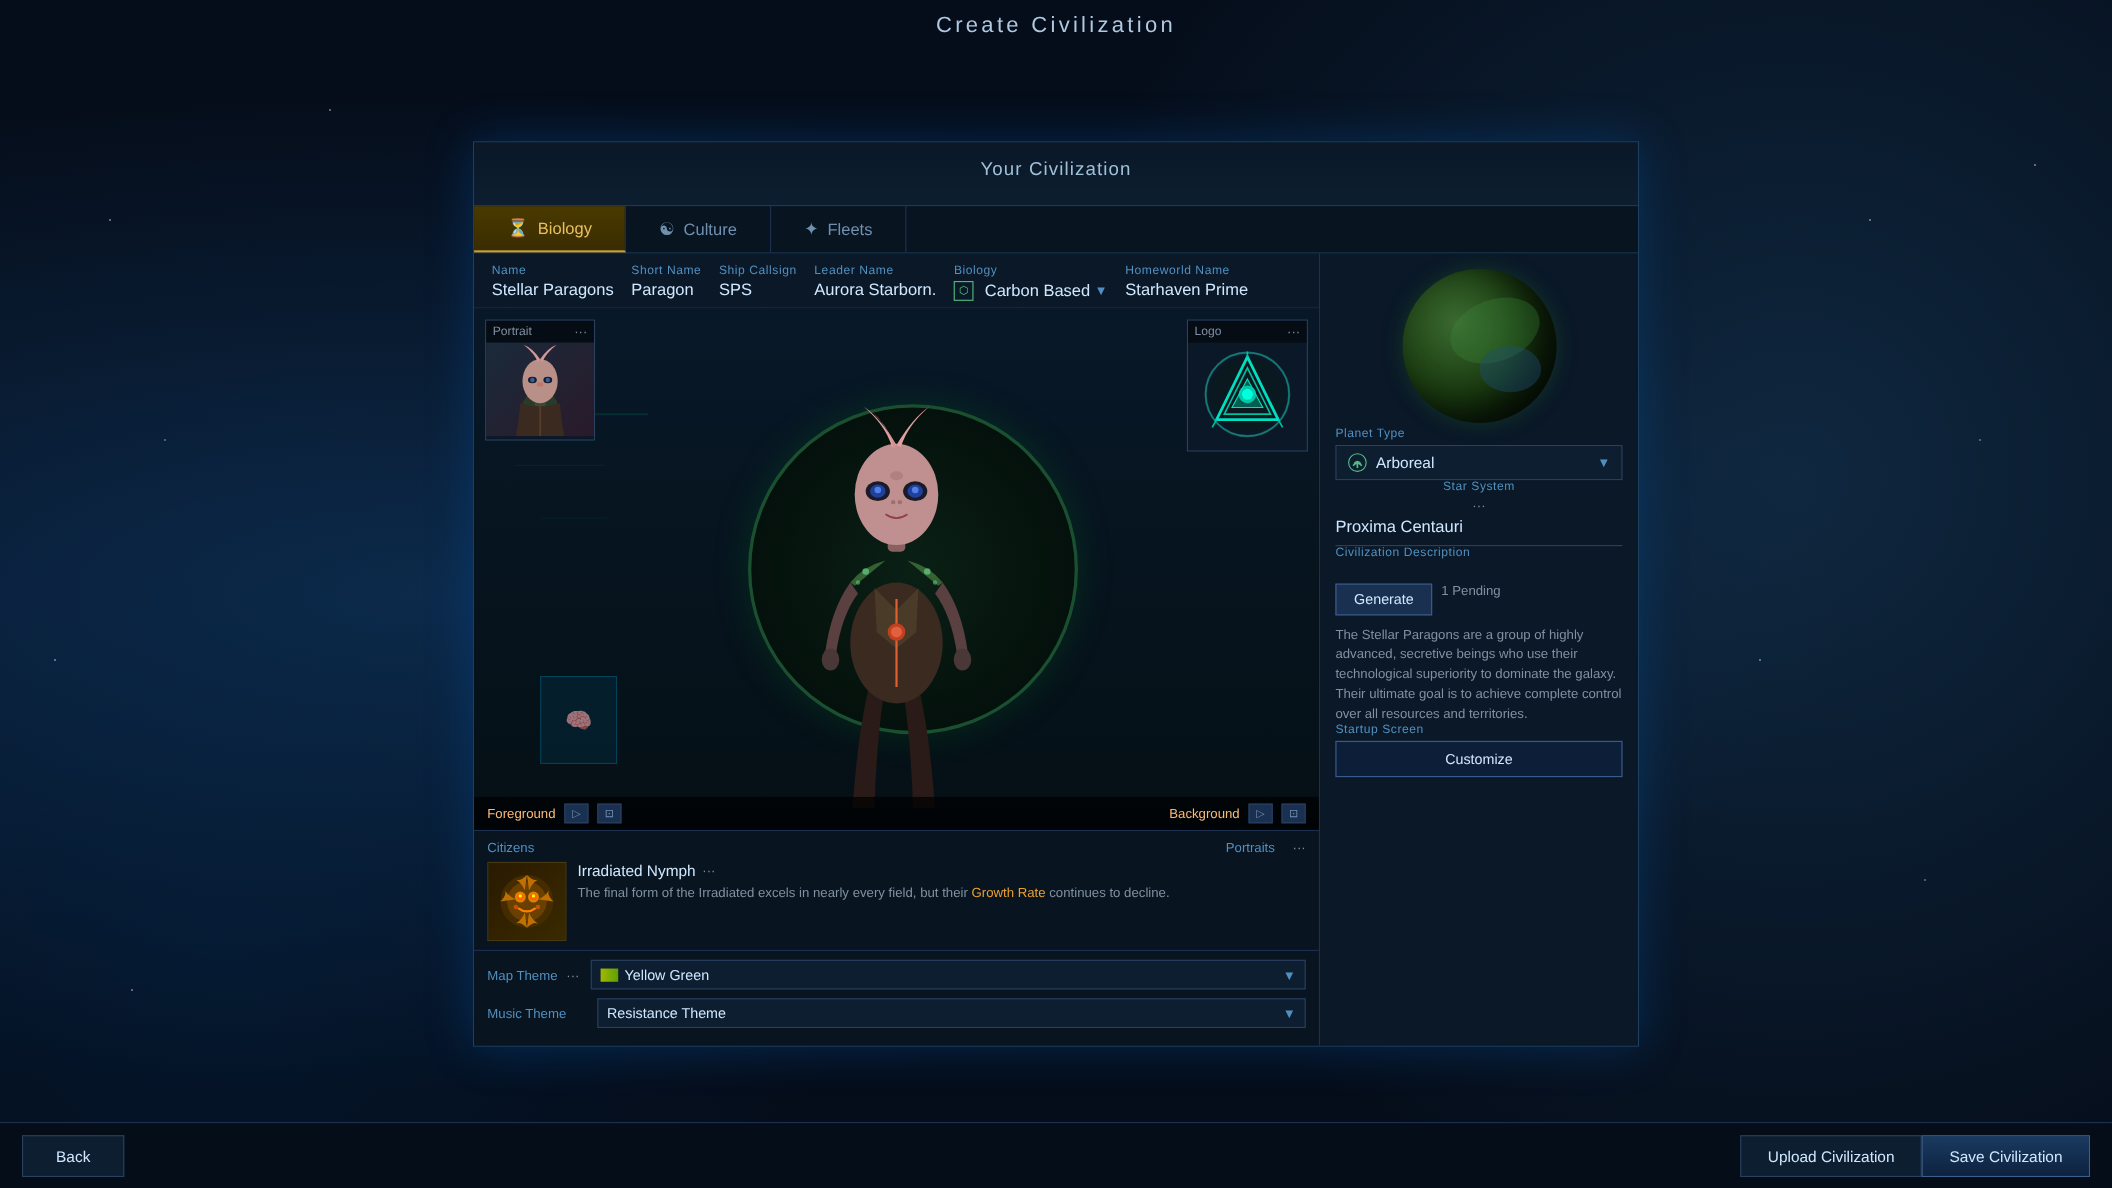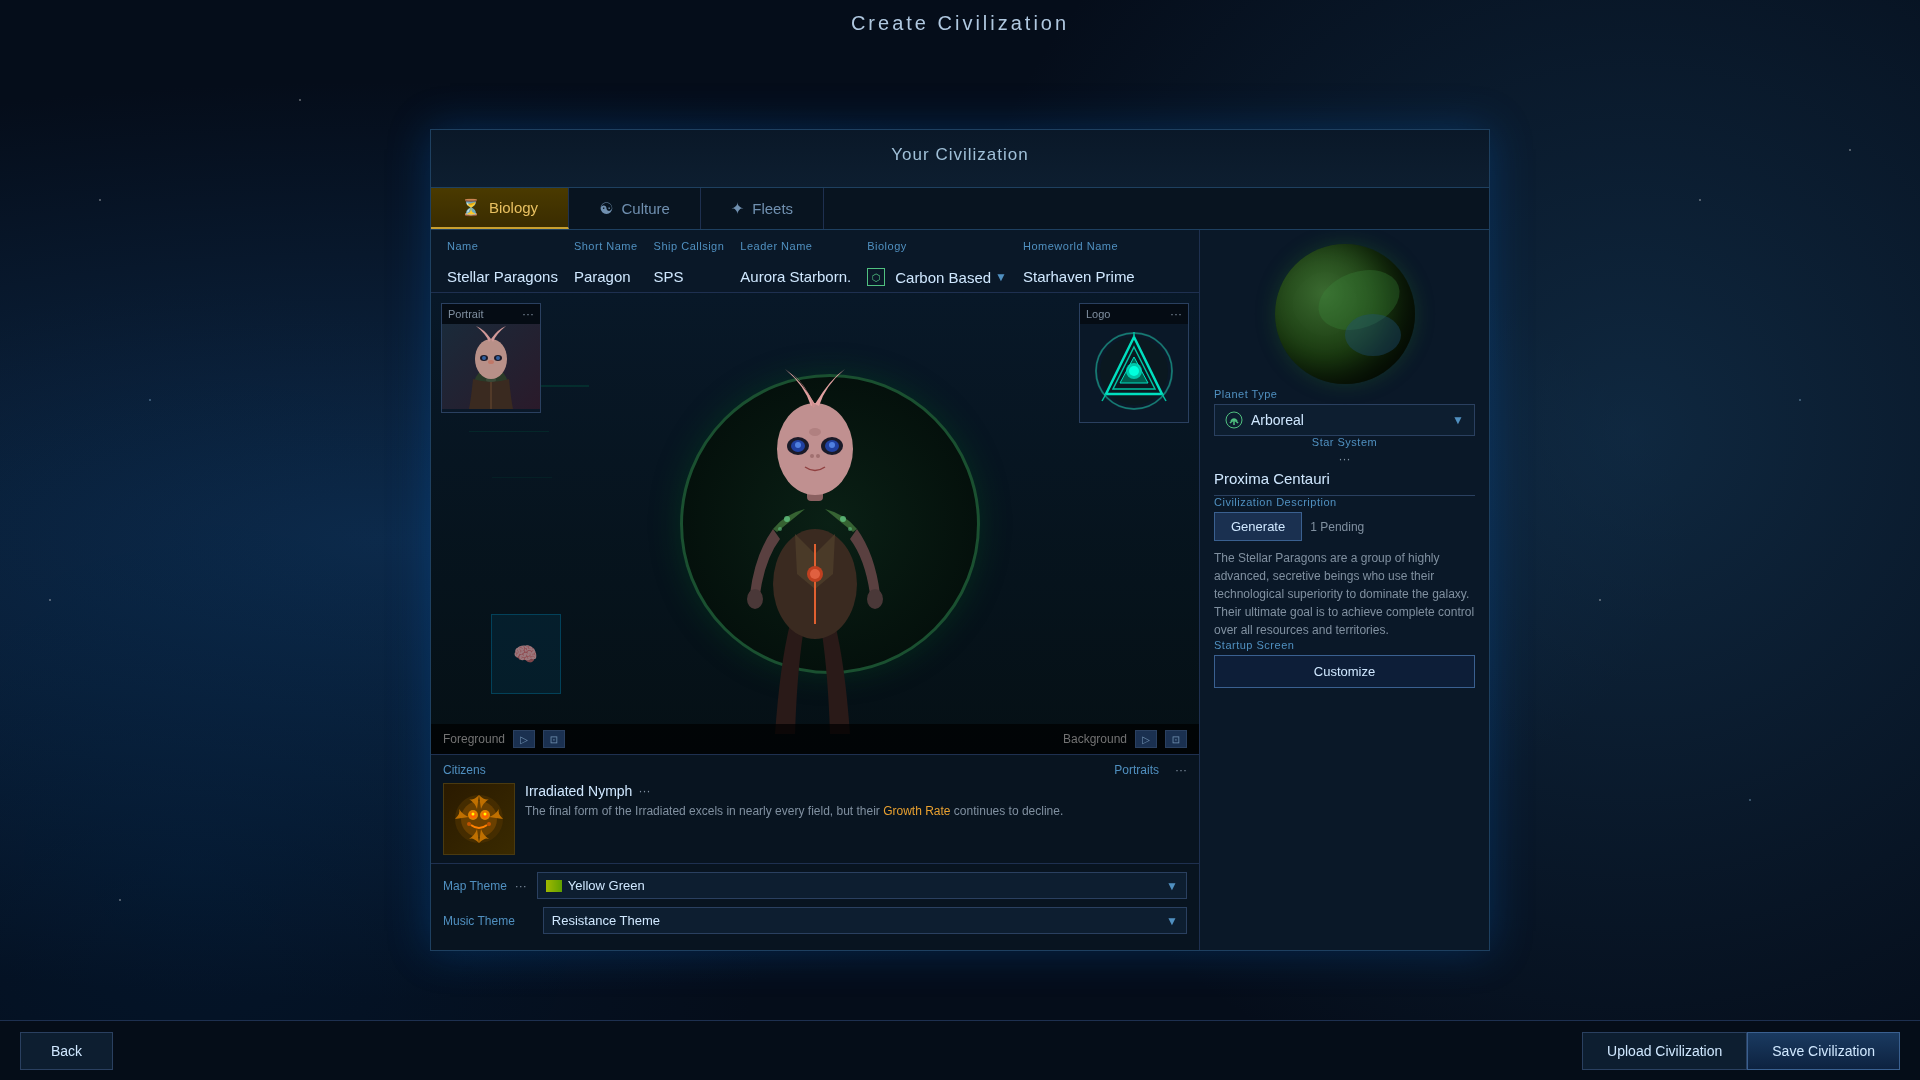--- a/index.html
+++ b/index.html
@@ -111,21 +111,21 @@
     .fields-row {
       display: flex;
       padding: 10px 16px 6px;
       gap: 16px;
       border-bottom: 1px solid #1e3050;
       background: #0a1828;
     }
     .field-group {
       display: flex;
       flex-direction: column;
-      gap: 16px;
+      gap: 3px;
     }
     .field-label {
       color: #5090c0;
       font-size: 11px;
       letter-spacing: 0.5px;
     }
     .field-value {
       color: #d0e8ff;
       font-size: 15px;
     }
@@ -233,21 +233,21 @@
       left: 0;
       right: 0;
       padding: 6px 12px;
       display: flex;
       align-items: center;
       gap: 8px;
       background: rgba(0,0,0,0.7);
       z-index: 3;
     }
     .fg-bg-label {
-      color: #737373;
+      color: #fdba74;
       font-size: 12px;
     }
     .fg-bg-icon {
       width: 22px;
       height: 18px;
       background: #1a3050;
       border: 1px solid #2a4060;
       display: flex;
       align-items: center;
       justify-content: center;
@@ -419,20 +419,21 @@
       gap: 8px;
       margin-bottom: 8px;
     }
     .generate-btn {
       background: #1a3050;
       border: 1px solid #3a6090;
       color: #d0e8ff;
       padding: 6px 16px;
       font-size: 13px;
       cursor: pointer;
+      margin-top: 18px;
     }
     .pending-badge {
       color: #8090a0;
       font-size: 12px;
     }
     .civ-desc-text {
       color: #8090a0;
       font-size: 12px;
       line-height: 1.5;
     }

